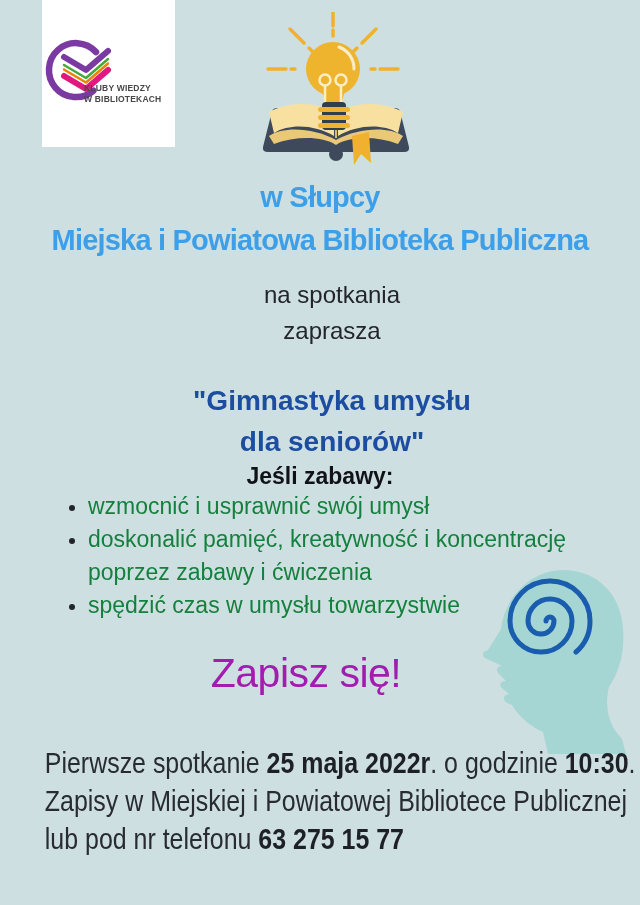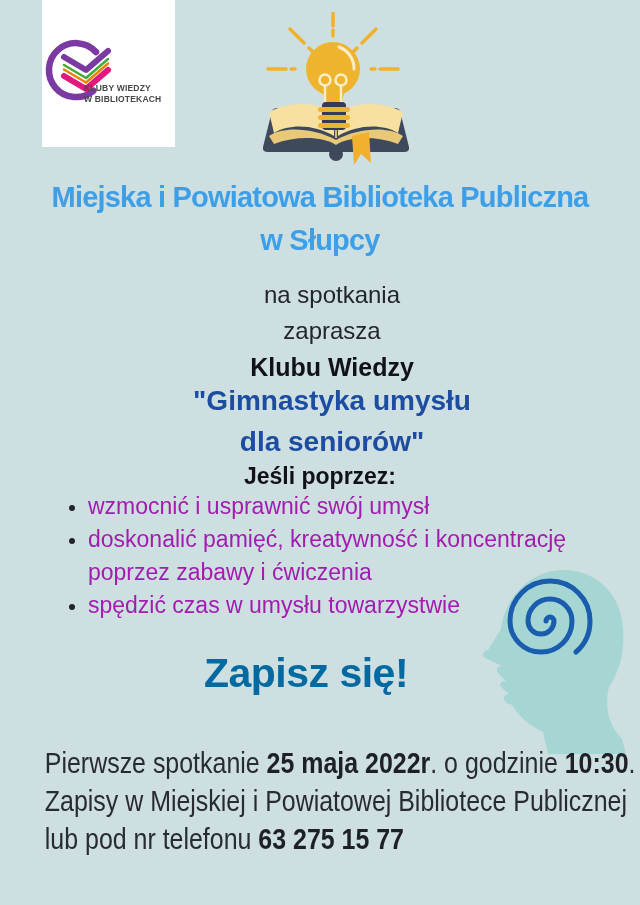--- a/index.html
+++ b/index.html
@@ -42,28 +42,28 @@
     font-size:28px;line-height:41px;
   }
   .benefits-heading{
     position:absolute;left:0;top:463px;width:640px;
     text-align:center;font-weight:bold;color:#111217;
     font-size:23px;
   }
   .benefits-list{
     position:absolute;left:60px;top:490px;width:522px;
     margin:0;padding:0 0 0 28px;
-    color:#a21caf;font-size:23px;line-height:33px;
+    color:#15803d;font-size:23px;line-height:33px;
     list-style:disc outside;
   }
   .benefits-list li{margin:0;padding:0;}
   .benefits-list li::marker{color:#23252e;font-size:20px;}
   .cta{
     position:absolute;left:0;top:650px;width:612px;
-    text-align:center;color:#0369a1;font-weight:bold;
+    text-align:center;color:#a21caf;font-weight:normal;
     font-size:41px;letter-spacing:-0.5px;
   }
   
   .head-illustration{position:absolute;left:472px;top:558px;}
   
   .footer{
     position:absolute;left:0;top:744px;width:640px;
     text-align:left;color:#282b33;
     font-size:29px;line-height:38px;
   }
@@ -131,36 +131,35 @@
 
     <rect x="84" y="90" width="24" height="28" rx="4" fill="#333d4d"></rect>
     <g fill="#efb42e">
       <rect x="80" y="95" width="32" height="5" rx="2.5"></rect>
       <rect x="80" y="103" width="32" height="5" rx="2.5"></rect>
       <rect x="80" y="111" width="32" height="5" rx="2.5"></rect>
     </g>
   </svg>
 
   <div class="title">
+    <div>w Słupcy</div>
     <div>Miejska i Powiatowa Biblioteka Publiczna</div>
-    <div>w Słupcy</div>
   </div>
 
   <div class="intro">
     <div>na spotkania</div>
     <div>zaprasza</div>
-    <div class="club">Klubu Wiedzy</div>
   </div>
 
   <div class="program">
     <div>"Gimnastyka umysłu</div>
     <div>dla seniorów"</div>
   </div>
 
-  <div class="benefits-heading">Jeśli poprzez:</div>
+  <div class="benefits-heading">Jeśli zabawy:</div>
   <ul class="benefits-list">
     <li>wzmocnić i usprawnić swój umysł</li>
     <li>doskonalić pamięć, kreatywność i koncentrację poprzez zabawy i ćwiczenia</li>
     <li>spędzić czas w umysłu towarzystwie</li>
   </ul>
 
   <div class="cta">Zapisz się!</div>
 
   <svg class="head-illustration" width="158" height="196" viewBox="0 0 158 196">
     <path d="M 76,196 L 71,174

